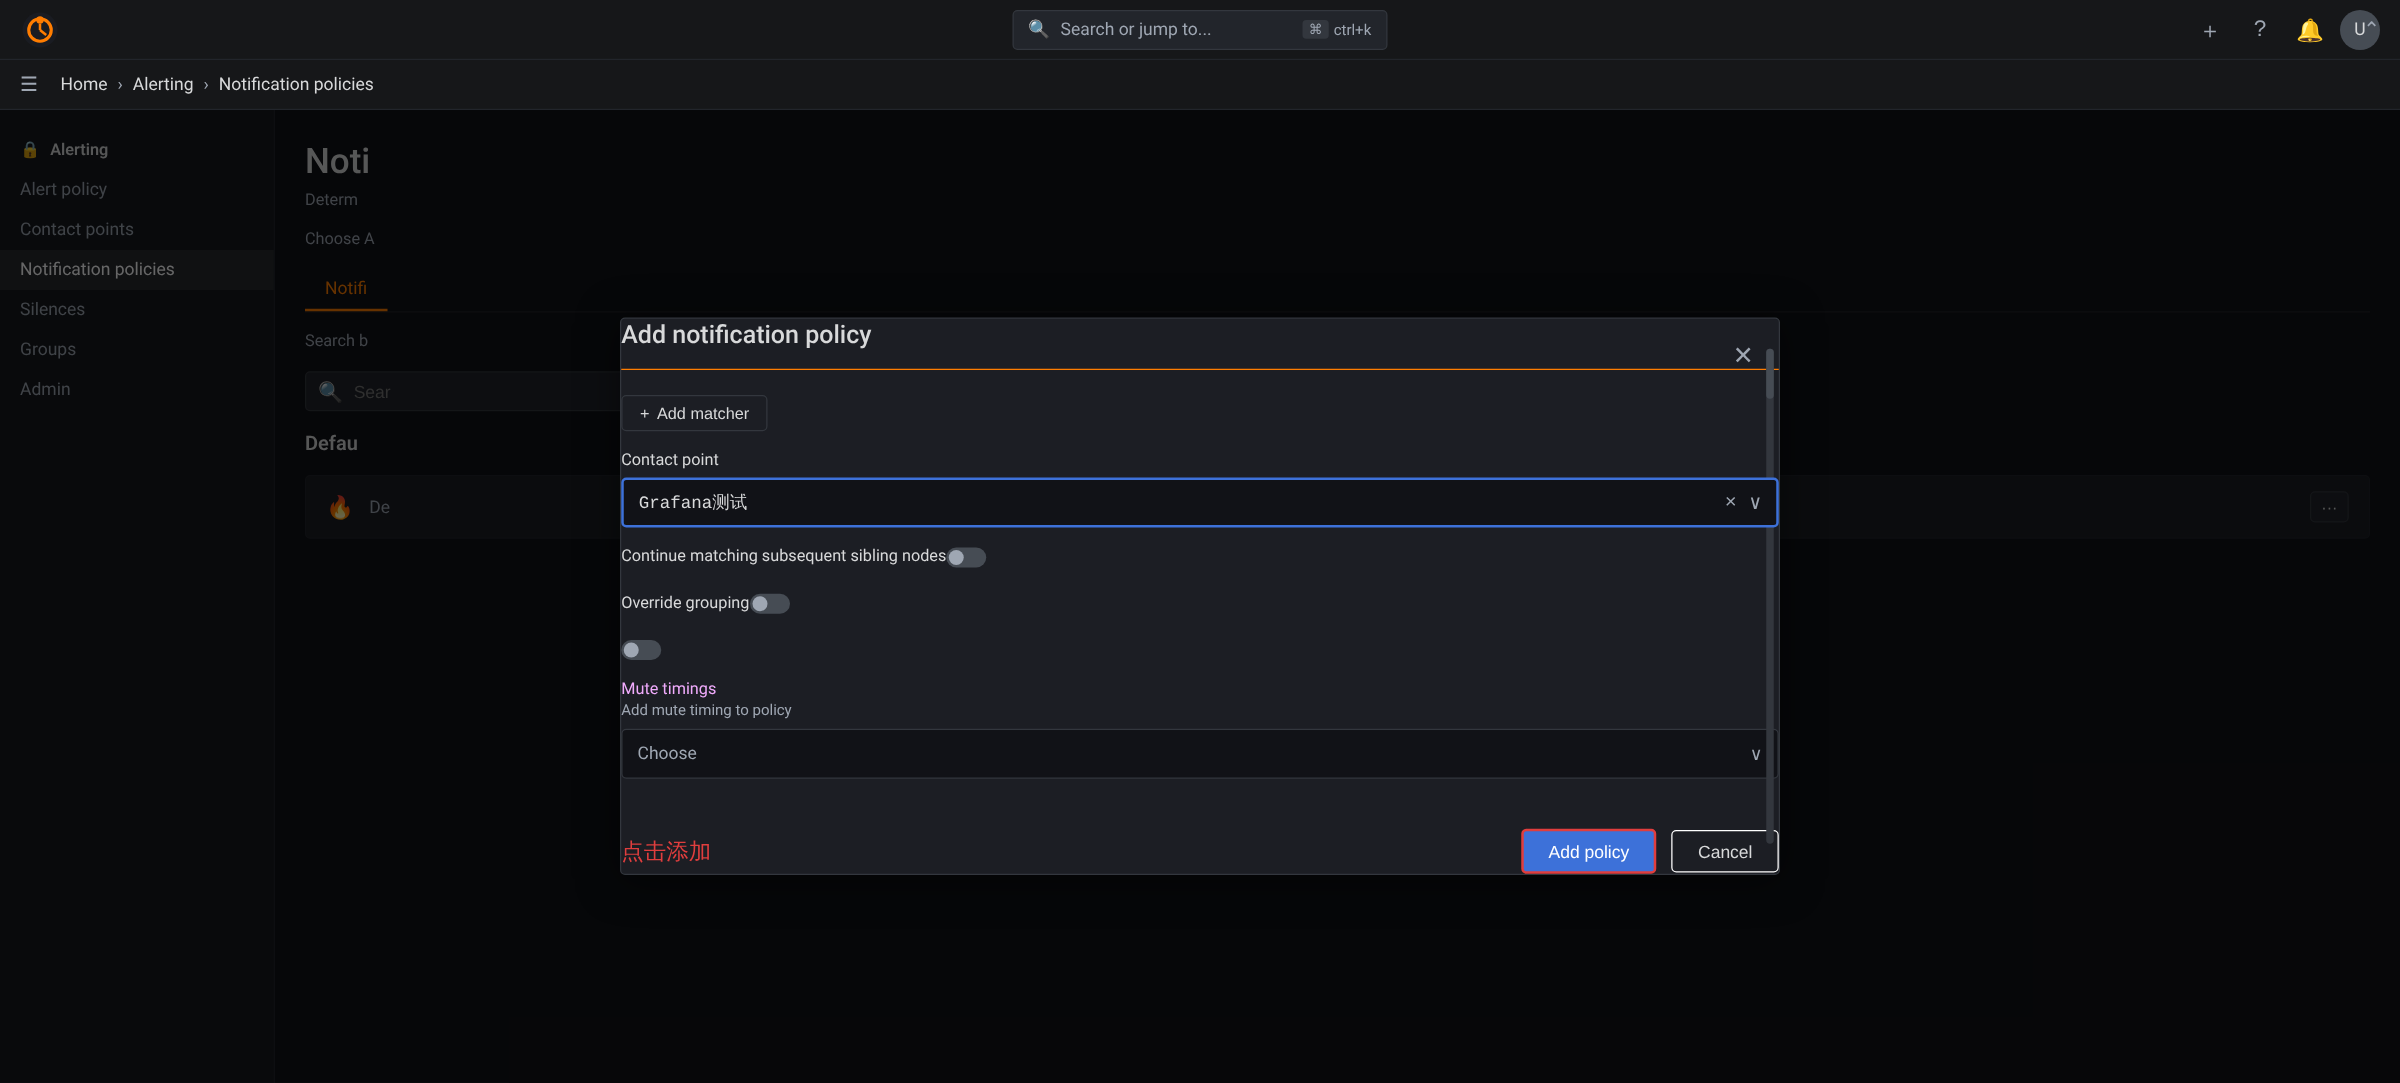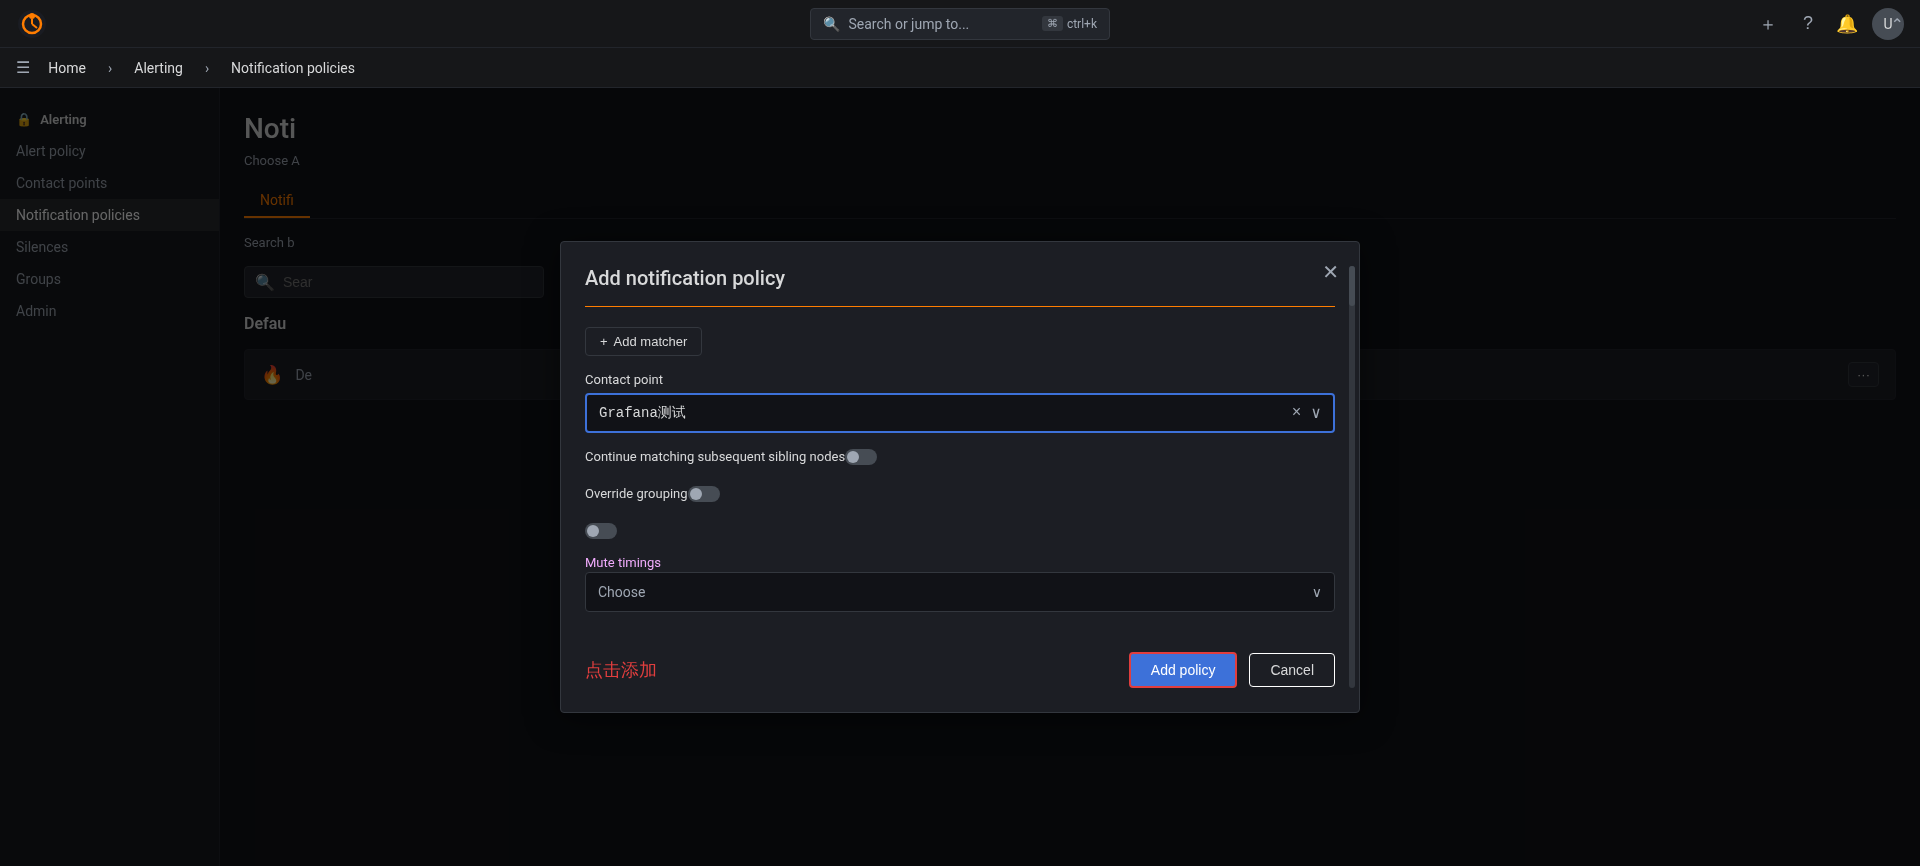--- a/index.html
+++ b/index.html
@@ -116,21 +116,21 @@
     }
     .hamburger {
       margin-right: 12px;
       cursor: pointer;
       color: #9fa7b3;
       font-size: 16px;
     }
     .breadcrumb {
       display: flex;
       align-items: flex-end;
-      gap: 22px;
+      gap: 8px;
       font-size: 14px;
       color: #d8d9da;
     }
     .breadcrumb-sep {
       color: #9fa7b3;
     }
 
     
     .main-layout {
       display: flex;
@@ -258,24 +258,23 @@
       display: flex;
       align-items: center;
       justify-content: center;
     }
 
     
     .modal {
       background: #1c1e24;
       border: 1px solid #33373e;
       border-radius: 4px;
-      width: 800px;
+      width: 928px;
       max-height: 700px;
       position: relative;
-      padding: 24px;
       box-shadow: 0 4px 32px rgba(0,0,0,0.5);
     }
     .modal-title {
       font-size: 20px;
       font-weight: 500;
       color: #d8d9da;
       margin-bottom: 4px;
       padding-bottom: 16px;
       border-bottom: 1px solid #ff7d00;
     }
@@ -502,20 +501,21 @@
     <a class="sidebar-item">Alert policy</a>
     <a class="sidebar-item">Contact points</a>
     <a class="sidebar-item active">Notification policies</a>
     <a class="sidebar-item">Silences</a>
     <a class="sidebar-item">Groups</a>
     <a class="sidebar-item">Admin</a>
   </aside>
 
   <main class="content">
     <h1 class="page-title">Noti</h1>
+    <p class="page-desc">Determ</p>
     <p class="page-desc">Choose A</p>
 
     <div class="content-tabs">
       <div class="content-tab active">Notifi</div>
     </div>
 
     <p class="page-desc">Search b</p>
     <div class="search-bar">
       <span style="color:#9fa7b3;">🔍</span>
       <input type="text" placeholder="Sear" style="">
@@ -572,20 +572,21 @@
     </div>
 
     
     <div class="toggle-row">
       <div class="toggle"></div>
     </div>
 
     
     <div>
       <div class="mute-timings-label">Mute timings</div>
+      <div class="mute-timings-sub">Add mute timing to policy</div>
       <div class="mute-select">
         <span>Choose</span>
         <span class="mute-select-chevron">∨</span>
       </div>
     </div>
 
     
     <div class="modal-footer">
       <span class="chinese-hint">点击添加</span>
       <button class="btn-add-policy">Add policy</button>

